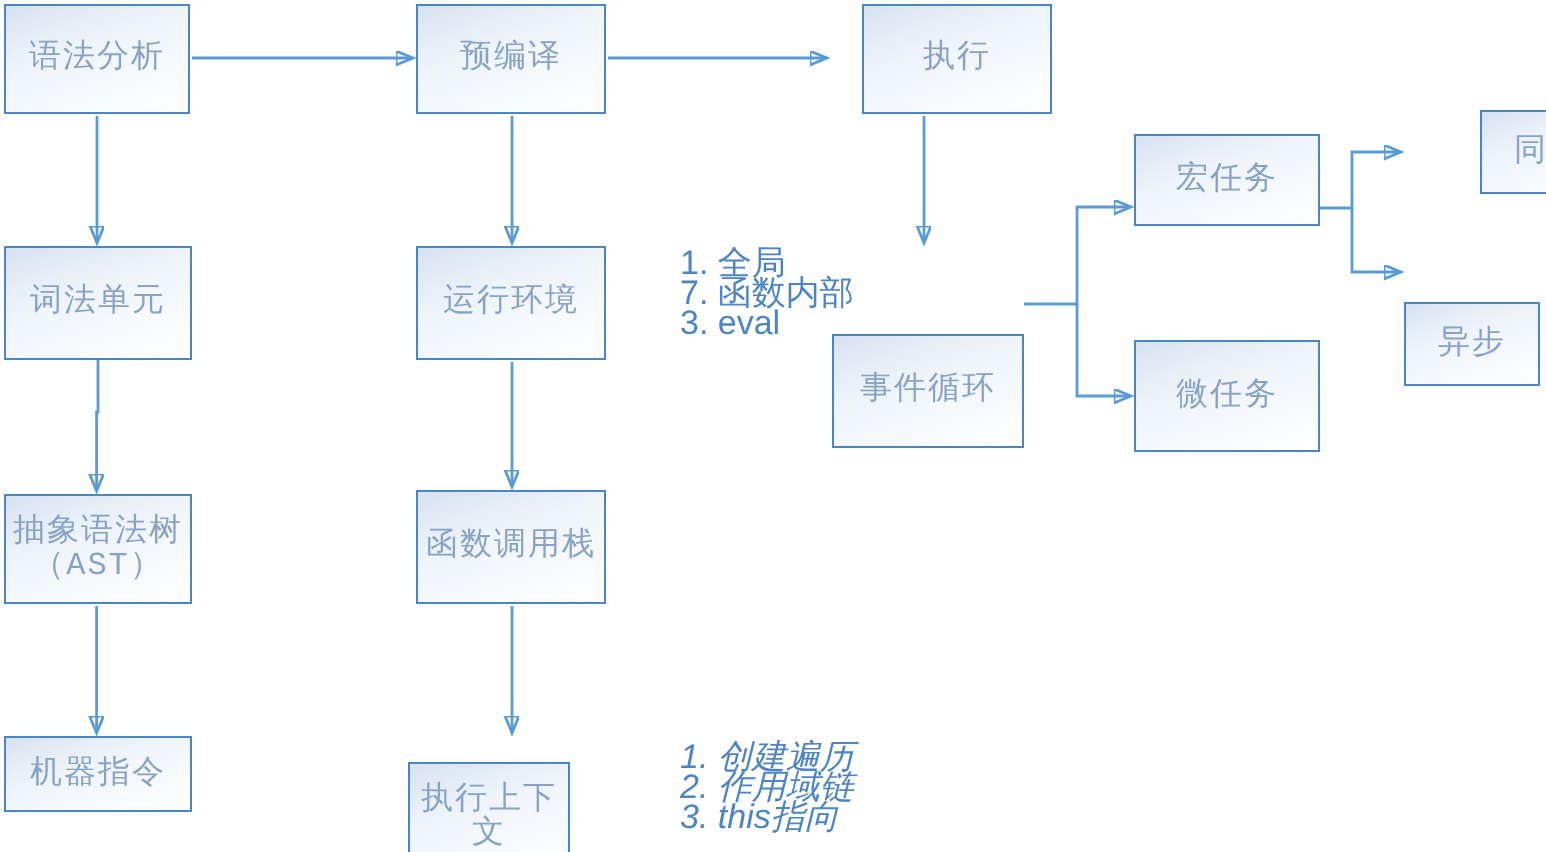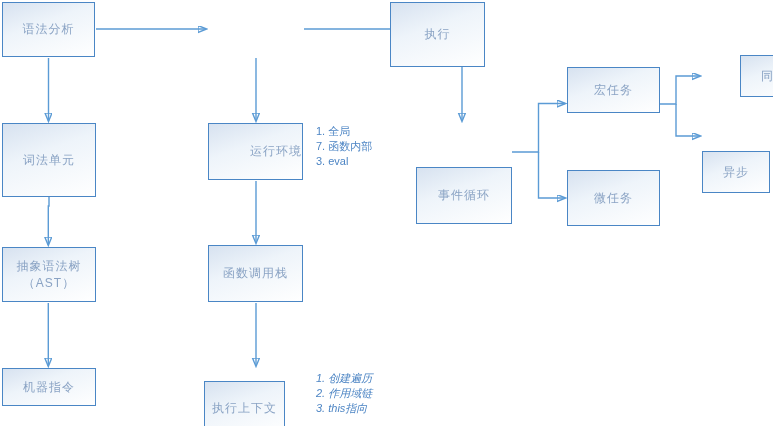--- a/index.html
+++ b/index.html
@@ -28,32 +28,34 @@
   }
   .box {
     position: absolute;
     box-sizing: border-box;
     border: 1px solid #4a86c5;
     background: linear-gradient(160deg, #d7e2f0 0%, #eef4fa 40%, #ffffff 100%);
     display: flex;
     flex-direction: column;
     align-items: center;
     justify-content: center;
-    font-size: 12px;
+    font-size: 16px;
     color: #8aa3c4;
     letter-spacing: 1px;
     text-align: center;
     line-height: 17px;
+    font-family: Liberation Mono, monospace;
   }
   .notes {
     position: absolute;
-    font-size: 11px;
+    font-size: 17px;
     line-height: 15px;
     color: #4d85c4;
     white-space: nowrap;
+    margin-left: 24px;
   }
 </style>
 </head>
 <body>
 
 <div id="canvas">
 
   <svg id="connectors" viewBox="0 0 773 426" xmlns="http://www.w3.org/2000/svg">
     <defs>
       <marker id="arrow" markerUnits="userSpaceOnUse" markerWidth="10" markerHeight="9" refX="8" refY="3.5" orient="auto">
@@ -72,30 +74,33 @@
     <path d="M512,152 H538.5 V103.5 H565" marker-end="url(#arrow)"></path>
     <path d="M538.5,152 V198 H565" marker-end="url(#arrow)"></path>
     <path d="M660,104 H676 V76 H700" marker-end="url(#arrow)"></path>
     <path d="M676,104 V136 H700" marker-end="url(#arrow)"></path>
   </svg>
 
   <div class="box" style="left:2px; top:2px; width:93px; height:55px;">
     <span>语法分析</span>
   </div>
 
+  <div class="box" style="left:208px; top:2px; width:95px; height:55px;">
+    <span>预编译</span>
+  </div>
 
-  <div class="box" style="left:390px; top:2px; width:95px; height:65px;">
+  <div class="box" style="left:431px; top:2px; width:95px; height:55px;">
     <span>执行</span>
   </div>
 
-  <div class="box" style="left:2px; top:123px; width:94px; height:74px;">
+  <div class="box" style="left:2px; top:123px; width:94px; height:57px;">
     <span>词法单元</span>
   </div>
 
-  <div class="box" style="left:208px; top:123px; width:95px; height:57px;align-items:flex-end;">
+  <div class="box" style="left:208px; top:123px; width:95px; height:57px;">
     <span>运行环境</span>
   </div>
 
   <div class="box" style="left:416px; top:123px; width:96px; height:57px;margin-top:44px;">
     <span>事件循环</span>
   </div>
 
   <div class="box" style="left:208px; top:245px; width:95px; height:57px;">
     <span>函数调用栈</span>
   </div>

